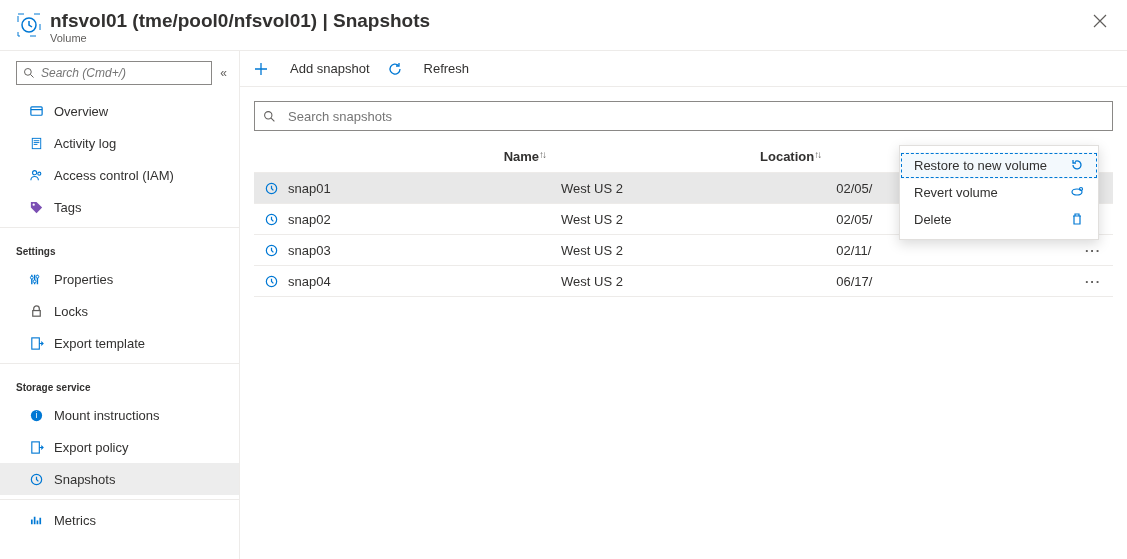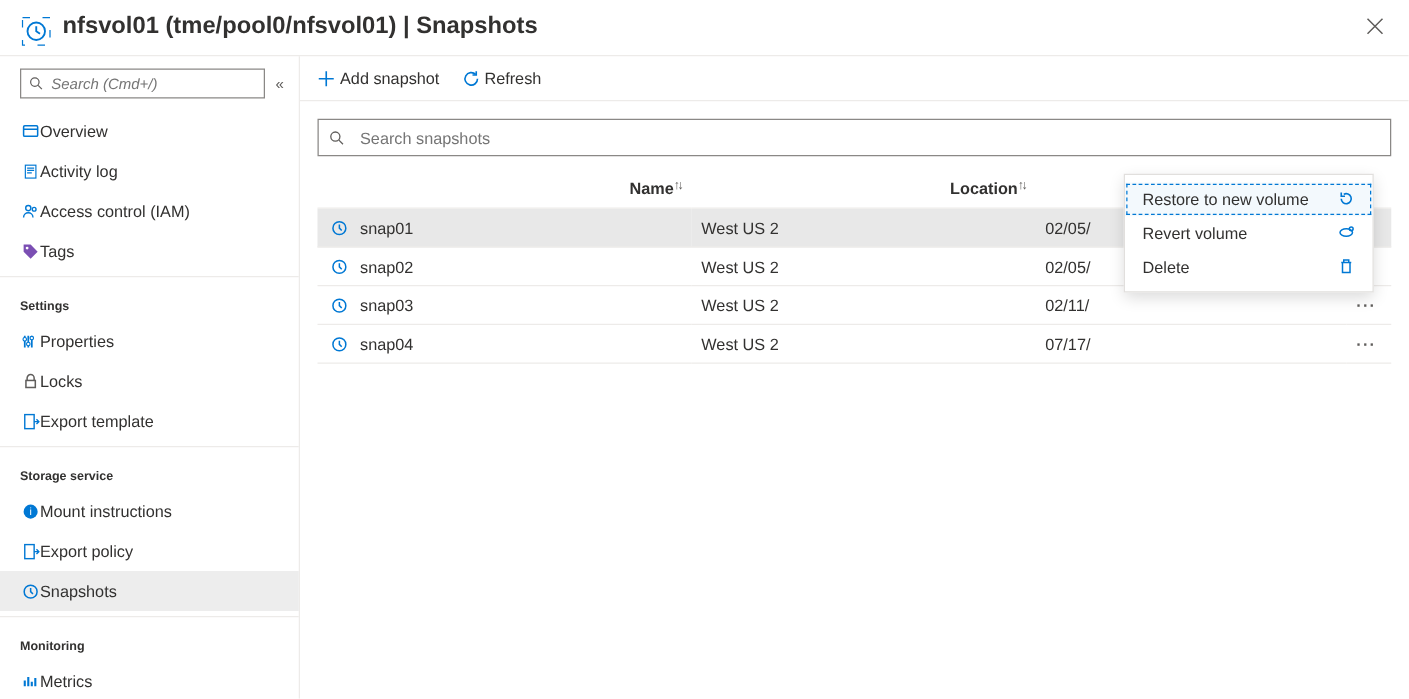--- a/index.html
+++ b/index.html
@@ -9,28 +9,28 @@
 .header .icon-box { width:26px; height:26px; display:flex; align-items:center; justify-content:center; margin-right:8px; margin-top:2px;}
 .header .title { font-size:19px; font-weight:600; color:#323130; }
 .header .subtitle { font-size:11px; color:#605e5c; margin-top:0px; }
 .header .close { margin-left:auto; cursor:pointer; font-size:16px; color:#605e5c; padding:4px; }
 .body { display:flex; flex:1; min-height:0; }
 .sidebar { width:240px; border-right:1px solid #edebe9; display:flex; flex-direction:column; padding-top:10px; overflow-y:auto;}
 .search-row { display:flex; align-items:center; padding:0 12px 10px 16px; gap:8px;}
 .search-box { flex:1; display:flex; align-items:center; border:1px solid #8a8886; height:24px; padding:0 6px; color:#605e5c; background:#fff; font-style:italic; gap:6px;}
 .search-box input { border:none; outline:none; flex:1; font-size:12px; font-style:italic; color:#605e5c; background:transparent;}
 .collapse { cursor:pointer; color:#605e5c; font-size:12px;}
-.nav-item { display:flex; align-items:center; height:32px; padding:0 16px; cursor:pointer; color:#323130;}
+.nav-item { display:flex; align-items:center; height:32px; padding:0 28px; gap:10px; cursor:pointer; color:#323130;}
 .nav-item.selected { background:#ededed; }
 .nav-item .ico { width:16px; display:flex; align-items:center; justify-content:center;}
 .nav-section { font-weight:700; padding:14px 16px 6px 16px; font-size:10px; }
 .sep { height:1px; background:#edebe9; margin:4px 0;}
 .main { flex:1; display:flex; flex-direction:column; min-width:0;}
 .toolbar { display:flex; align-items:center; gap:18px; padding:10px 14px; border-bottom:1px solid #edebe9;}
-.tb-btn { display:flex; align-items:flex-end; gap:4px; color:#323130; cursor:pointer; font-size:13px;}
+.tb-btn { display:flex; align-items:flex-end; gap:22px; color:#323130; cursor:pointer; font-size:13px;}
 .tb-btn .ico { color:#0078d4; display:flex;}
 .content { padding:14px; position:relative; flex:1; overflow:auto;}
 .snap-search { display:flex; align-items:center; border:1px solid #8a8886; height:30px; padding:0 8px; gap:12px; margin-bottom:10px;}
 .snap-search input { border:none; outline:none; flex:1; font-size:13px; color:#605e5c; background:transparent;}
 .table { width:100%; border-collapse:collapse; }
 .table th { text-align:right; font-weight:600; font-size:13px; padding:8px 8px; border-bottom:1px solid #edebe9; position:relative;}
 .table td { padding:6px 8px; border-bottom:1px solid #edebe9; font-size:13px; vertical-align:middle;}
 .table tr.row.selected { background:#e8e8e8; }
 .sort { float:right; color:#605e5c; font-size:10px; letter-spacing:-2px;}
 .name-cell { display:flex; align-items:center; gap:8px;}
@@ -49,20 +49,21 @@
   <div class="header">
     <div class="icon-box">
       <svg width="24" height="24" viewBox="0 0 24 24">
           <rect x="1" y="1" width="22" height="22" fill="none" stroke="#0078d4" stroke-width="1" stroke-dasharray="6 10"></rect>
           <circle cx="12" cy="12" r="7" fill="none" stroke="#0078d4" stroke-width="1.5"></circle>
           <path d="M12 8 V12 L15 14" stroke="#0078d4" stroke-width="1.5" fill="none"></path>
         </svg>
     </div>
     <div>
       <div class="title">nfsvol01 (tme/pool0/nfsvol01) | Snapshots</div>
+      <div class="subtitle">Volume</div>
     </div>
     <div class="close">
       <svg width="14" height="14" viewBox="0 0 14 14">
           <path d="M1 1 L13 13 M13 1 L1 13" stroke="#605e5c" stroke-width="1.2"></path>
         </svg>
     </div>
   </div>
 
   <div class="body">
     <div class="sidebar">
@@ -169,21 +170,20 @@
           <div class="nav-item selected">
             <span class="ico">
               <svg width="15" height="15" viewBox="0 0 16 16">
                 <circle cx="8" cy="8" r="5.5" fill="none" stroke="#0078d4" stroke-width="1.3"></circle>
                 <path d="M8 5 V8 L10 10" stroke="#0078d4" stroke-width="1.3" fill="none"></path>
               </svg>
             </span>
             <span>Snapshots</span>
           </div>
           <div class="sep"></div>
-          <div class="nav-section">Monitoring</div>
           <div class="nav-item">
             <span class="ico">
               <svg width="15" height="15" viewBox="0 0 16 16">
                 <path d="M3 12V7M6 12V4M9 12V8M12 12V5" stroke="#0078d4" stroke-width="1.8"></path>
               </svg>
             </span>
             <span>Metrics</span>
           </div>
         </div>
     </div>
@@ -282,21 +282,21 @@
                     <span class="snap-icon">
                       <svg width="15" height="15" viewBox="0 0 16 16">
                         <circle cx="8" cy="8" r="5.5" fill="none" stroke="#0078d4" stroke-width="1.3"></circle>
                         <path d="M8 5 V8 L10 10" stroke="#0078d4" stroke-width="1.3" fill="none"></path>
                       </svg>
                     </span>
                     <span>snap04</span>
                   </div>
                 </td>
                 <td>West US 2</td>
-                <td>07/17/</td>
+                <td>06/17/</td>
                 <td class="col-act"><span class="row-menu">···</span></td>
               </tr>
             </tbody>
         </table>
 
         <div class="ctx-menu">
           <div class="ctx-item highlight">
             <span>Restore to new volume</span>
             <span class="ci-ico">
                 <svg width="14" height="14" viewBox="0 0 14 14">

